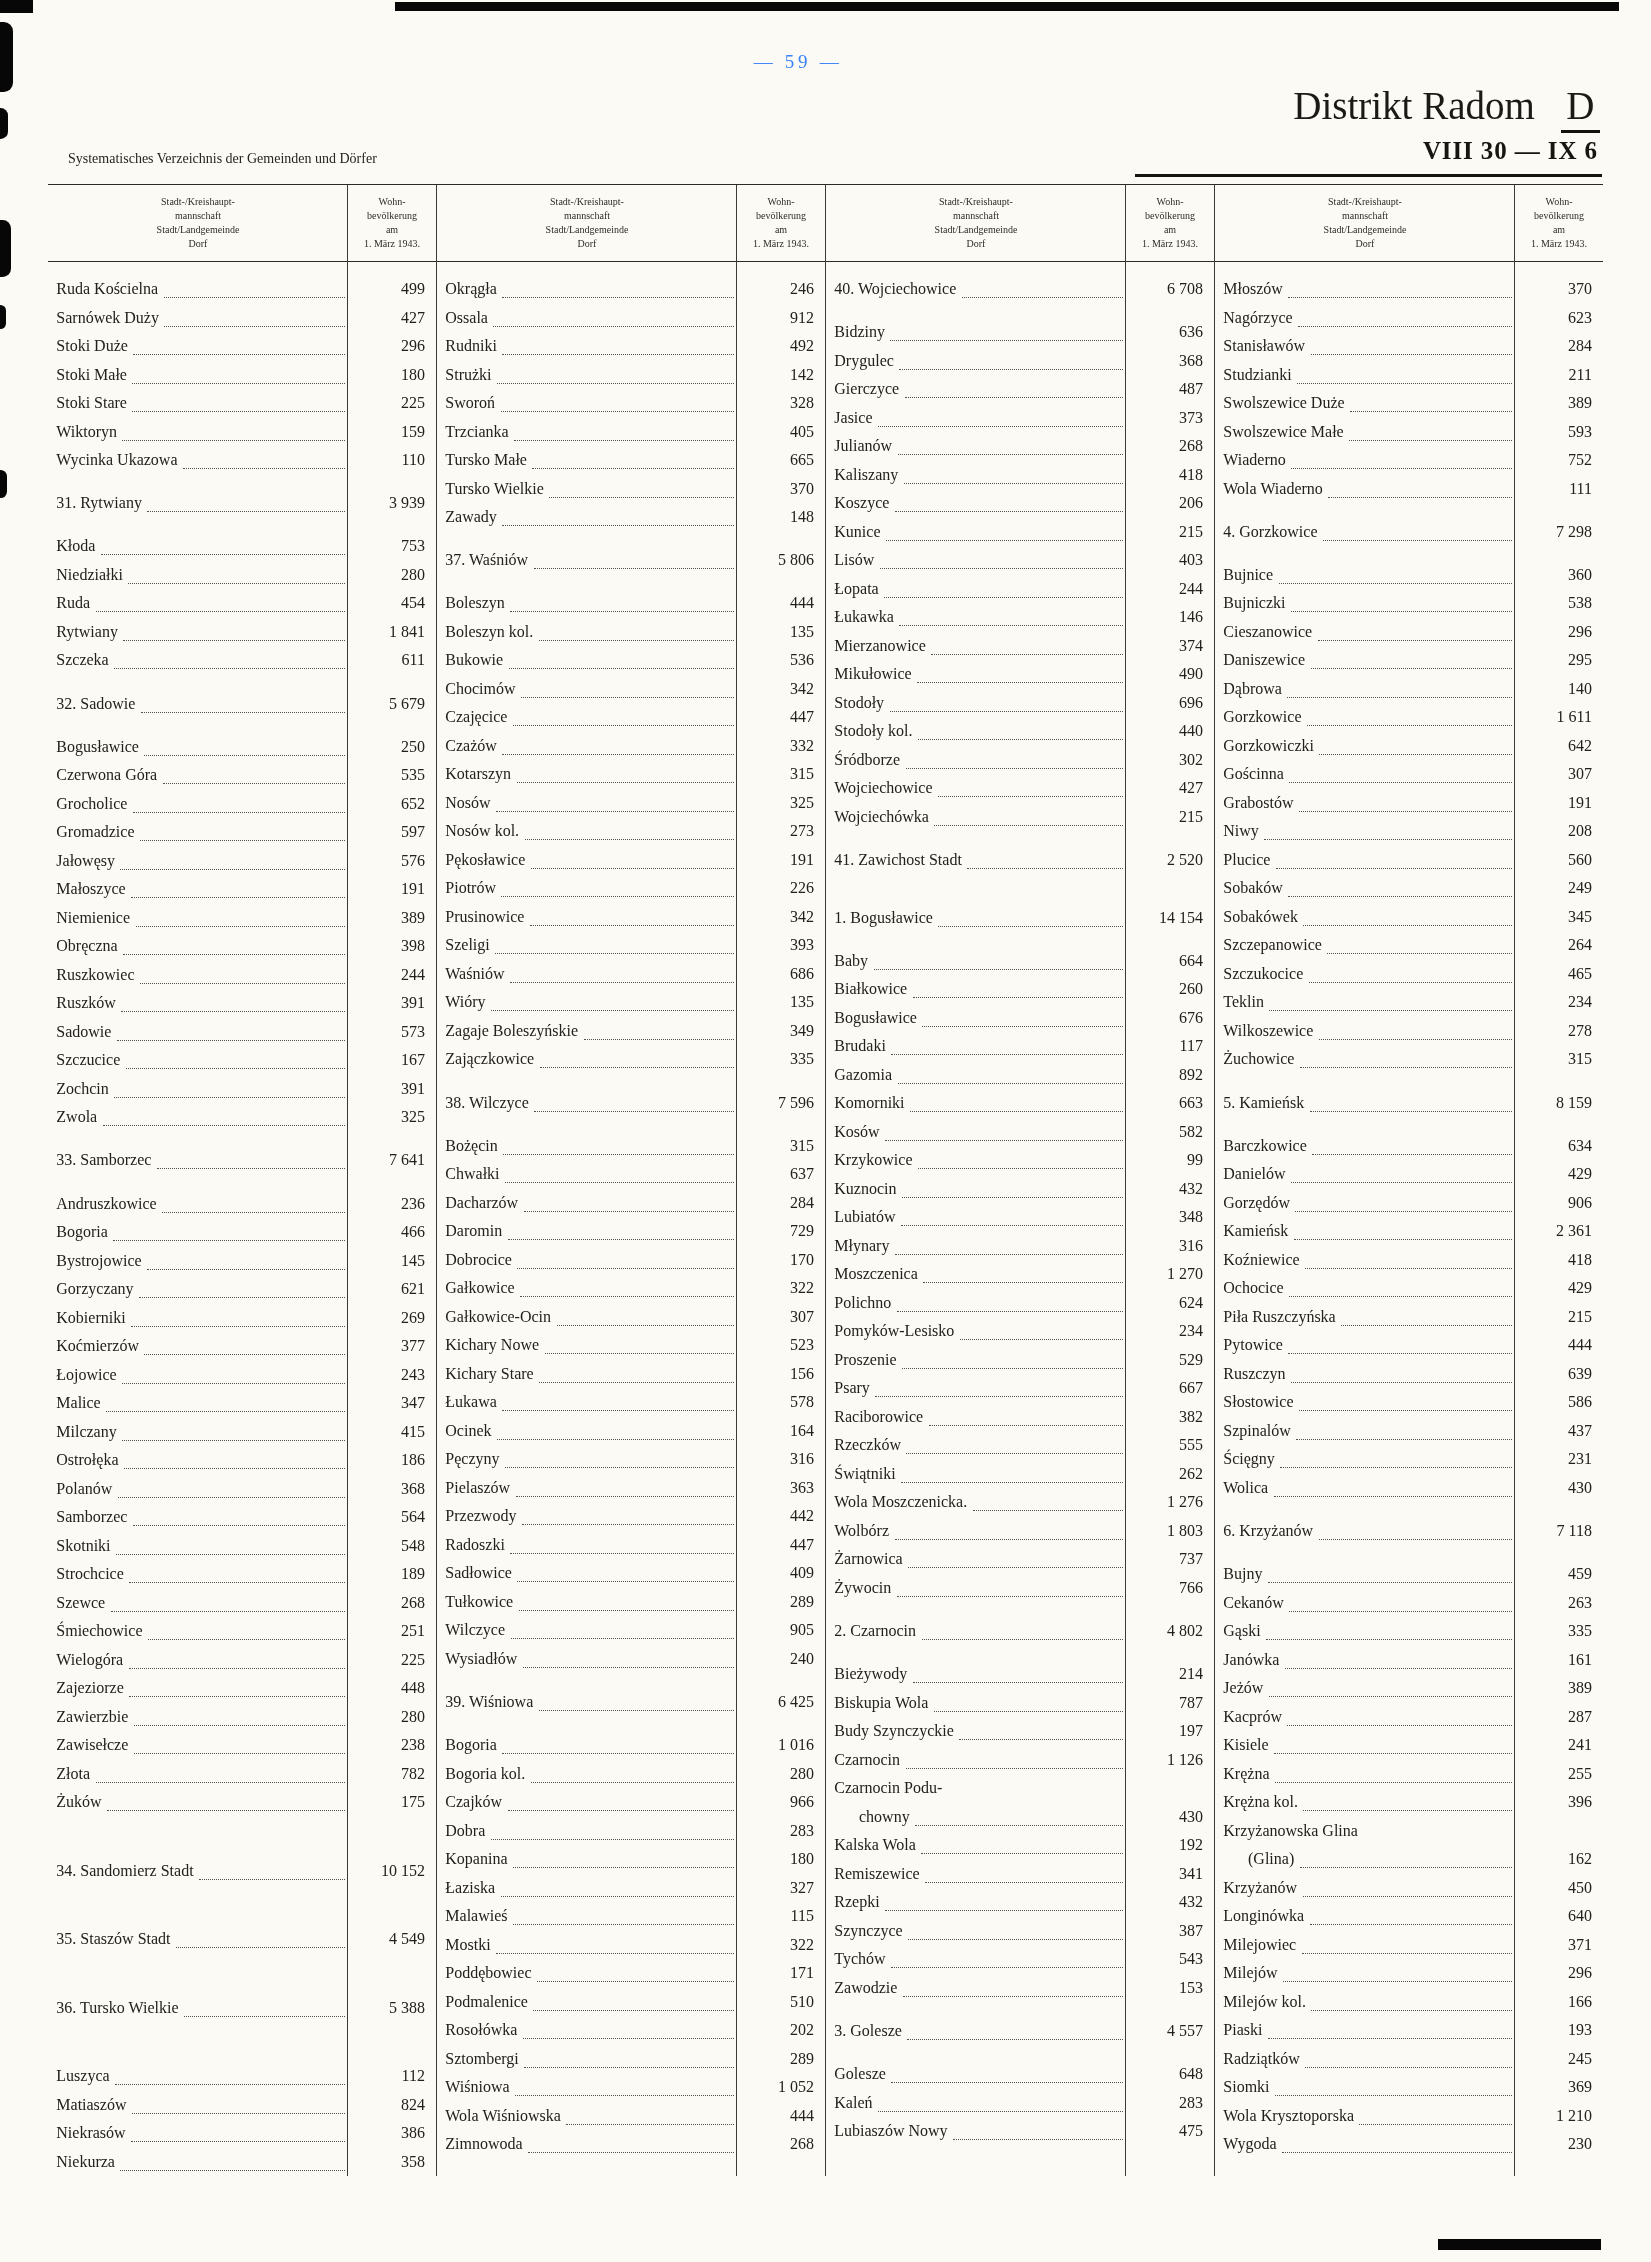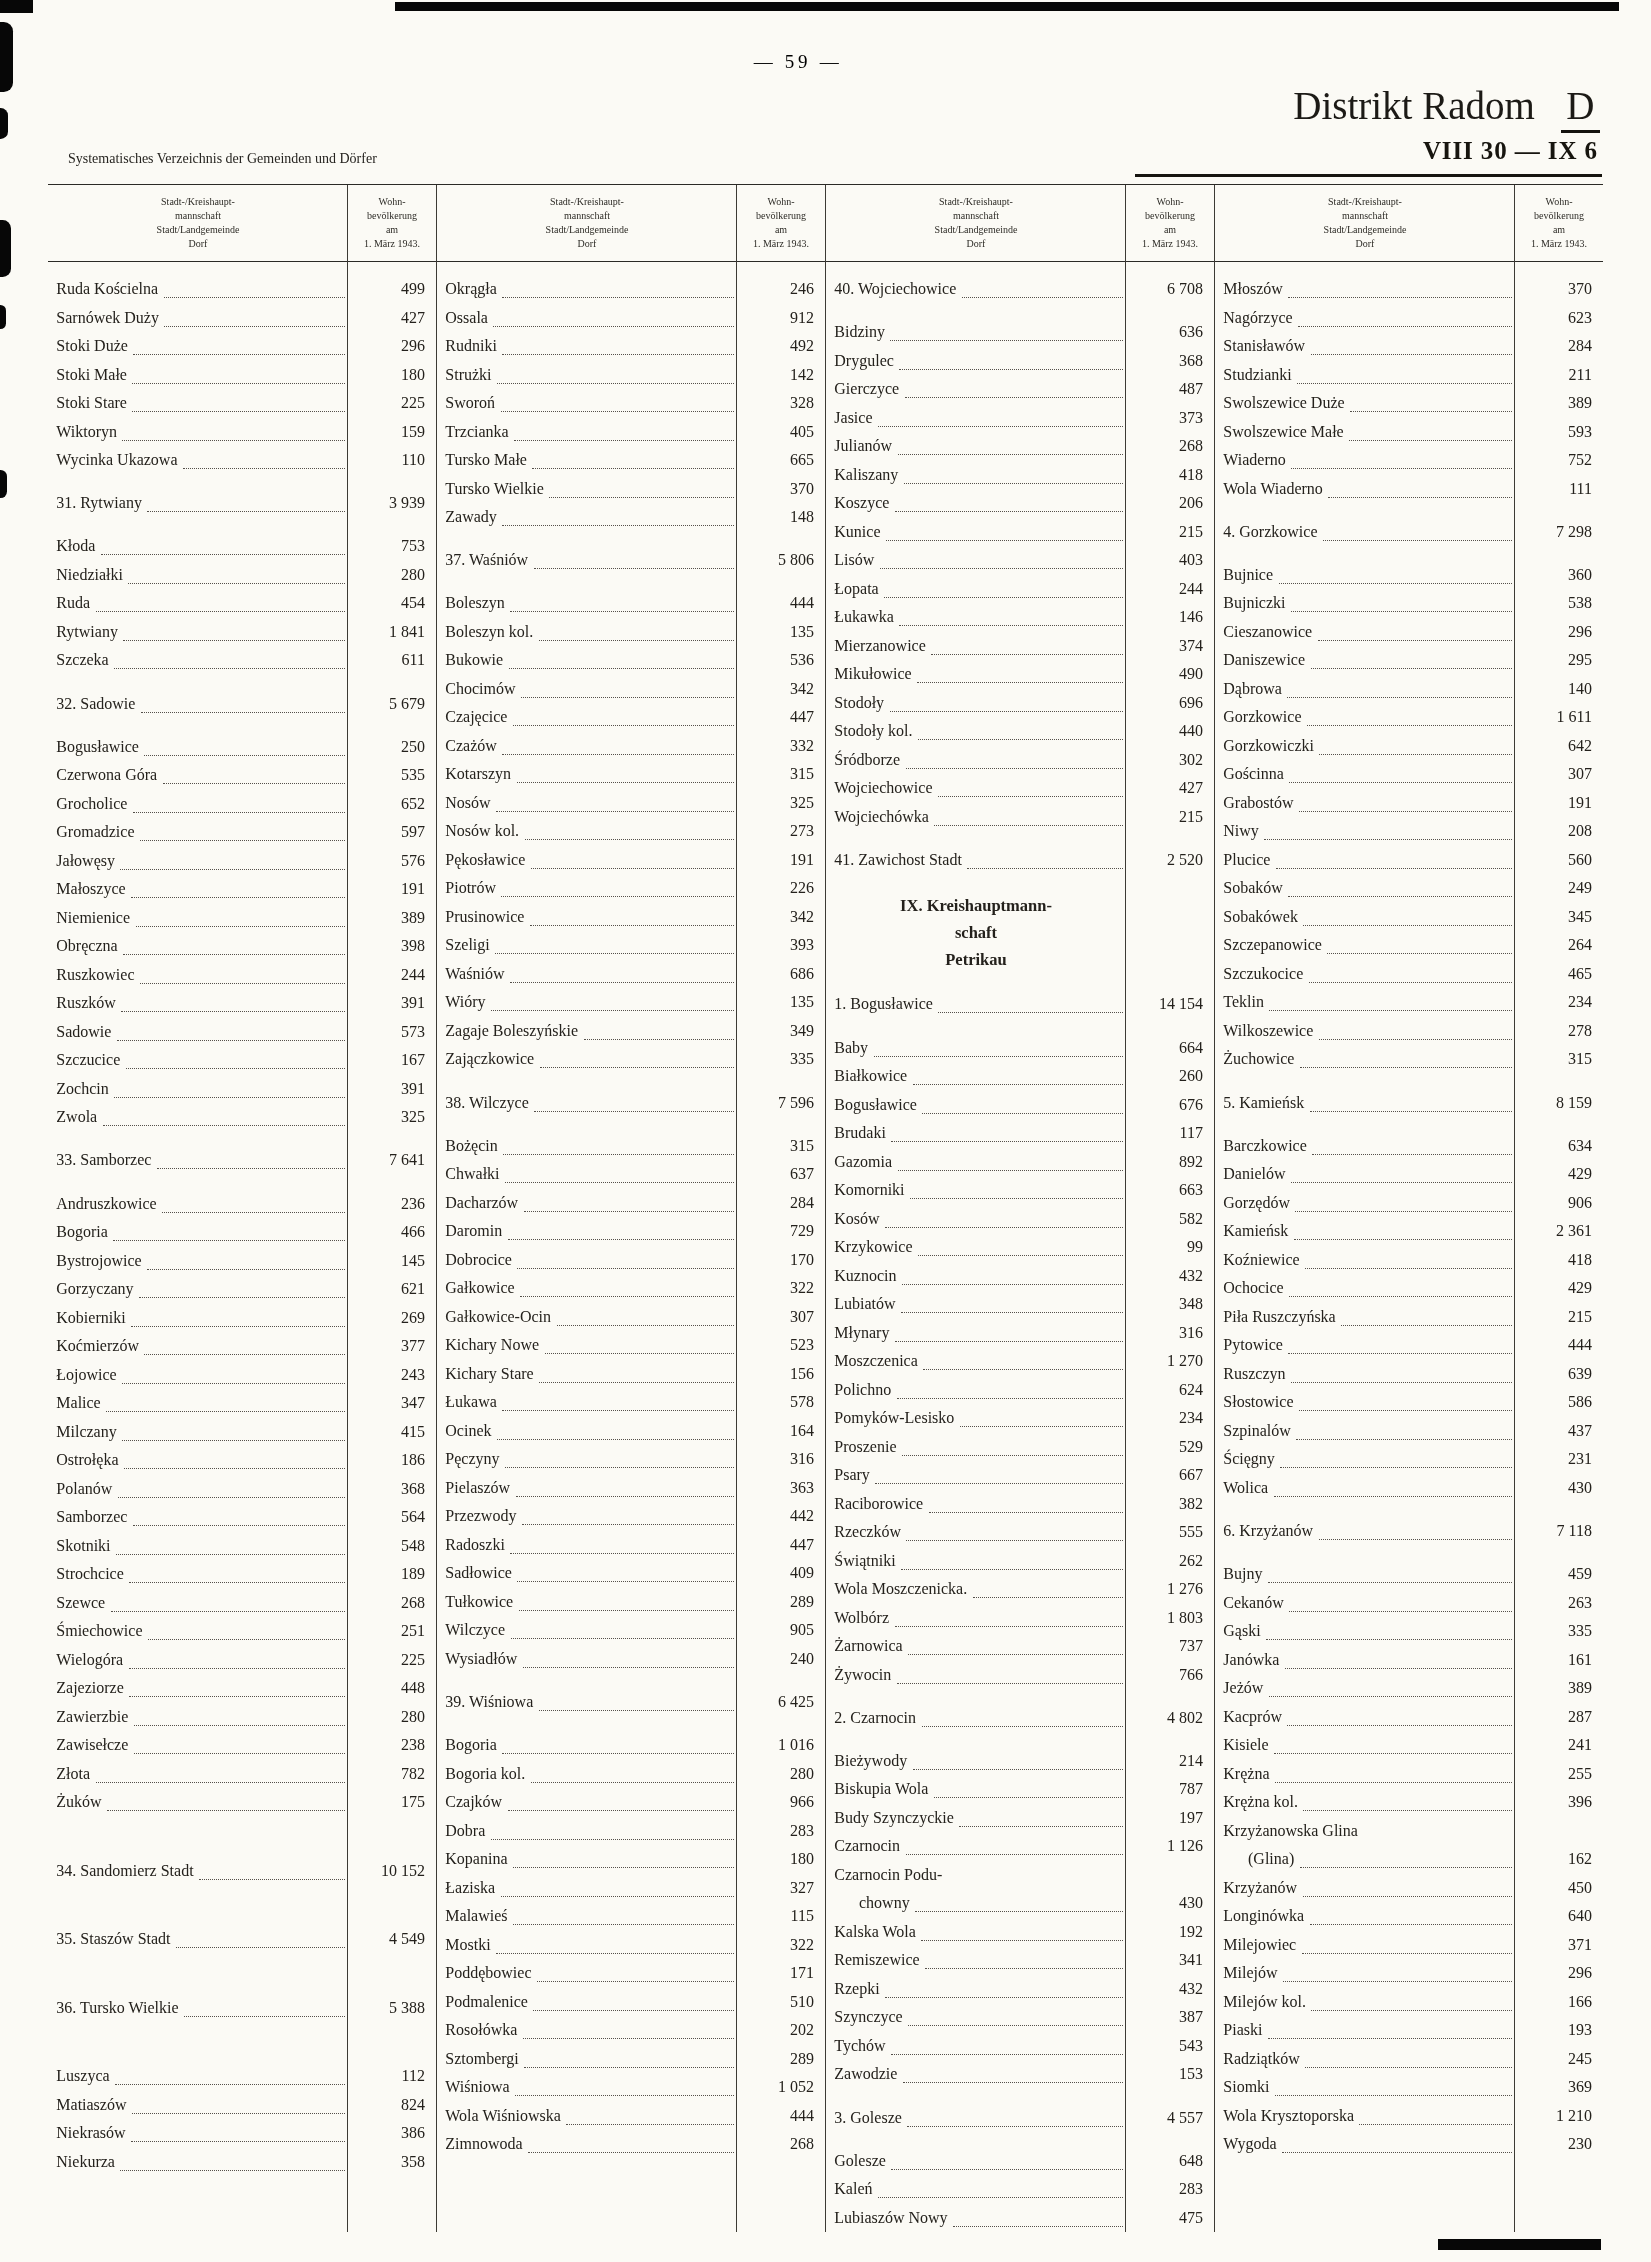--- a/index.html
+++ b/index.html
@@ -11,21 +11,21 @@
   .a-topbar{left:395px;top:1.8px;width:1224px;height:9.2px}
   .a-corner{left:0;top:0;width:33px;height:13px}
   .a-blob1{left:0;top:22px;width:13px;height:70px;border-radius:0 9.2px 9.2px 0}
   .a-blob2{left:0;top:108px;width:8.3px;height:31px;border-radius:0 7.3px 7.3px 0}
   .a-blob3{left:0;top:220px;width:11px;height:57px;border-radius:0 8.3px 8.3px 0}
   .a-blob4{left:0;top:305px;width:6.4px;height:24px;border-radius:0 5.5px 5.5px 0}
   .a-blob5{left:0;top:470px;width:7.3px;height:27.5px;border-radius:0 6.4px 6.4px 0}
   .a-bottom{left:1438px;top:2239px;width:163px;height:11px}
 
   .page-number{position:absolute;top:51px;left:0;right:55px;text-align:center;
-               font-size:19px;letter-spacing:3.7px;color:#000000}
+               font-size:19px;letter-spacing:3.7px;color:#3b82f6}
   .district{position:absolute;top:83px;right:51px;font-size:39px;color:#1c1a16;white-space:nowrap}
   .d-letter{display:inline-block;margin-left:26px;padding:0 5.5px 1.8px 5.5px;border-bottom:3.7px solid #14120e}
   .doc-title{position:absolute;top:151px;left:68px;font-size:14px;color:#262420}
   .ref-code{position:absolute;top:137px;right:53px;font-size:25px;font-weight:bold;
             letter-spacing:0.9px;color:#17150f}
   .ref-rule{position:absolute;top:174px;right:49px;width:467px;height:2.8px;background:#16140f}
 
   .table{position:absolute;left:48px;right:48px;top:184px;border-top:1.8px solid #2b2a26;
          display:flex;align-items:stretch}
   .tgroup{position:relative;flex:1 1 0;border-right:0.9px solid #3c3a34;display:flex;flex-direction:column}
@@ -1129,28 +1129,20 @@
           </div>
           <div class="trow sp"></div>
           <div class="trow g">
             <div class="nm">
               <div class="nmtext">41. Zawichost Stadt</div>
               <div class="dots"></div>
             </div>
             <div class="val">2 520</div>
           </div>
           <div class="trow sp"></div>
-          <div class="trow hx">
-            <div class="hctr" style="flex: 1 1 0%;">
-              <div>IX. Kreishauptmann-</div>
-              <div>schaft</div>
-              <div>Petrikau</div>
-            </div>
-            <div class="val"></div>
-          </div>
           <div class="trow sp"></div>
           <div class="trow g">
             <div class="nm">
               <div class="nmtext">1. Bogusławice</div>
               <div class="dots"></div>
             </div>
             <div class="val">14 154</div>
           </div>
           <div class="trow sp"></div>
           <div class="trow v">

